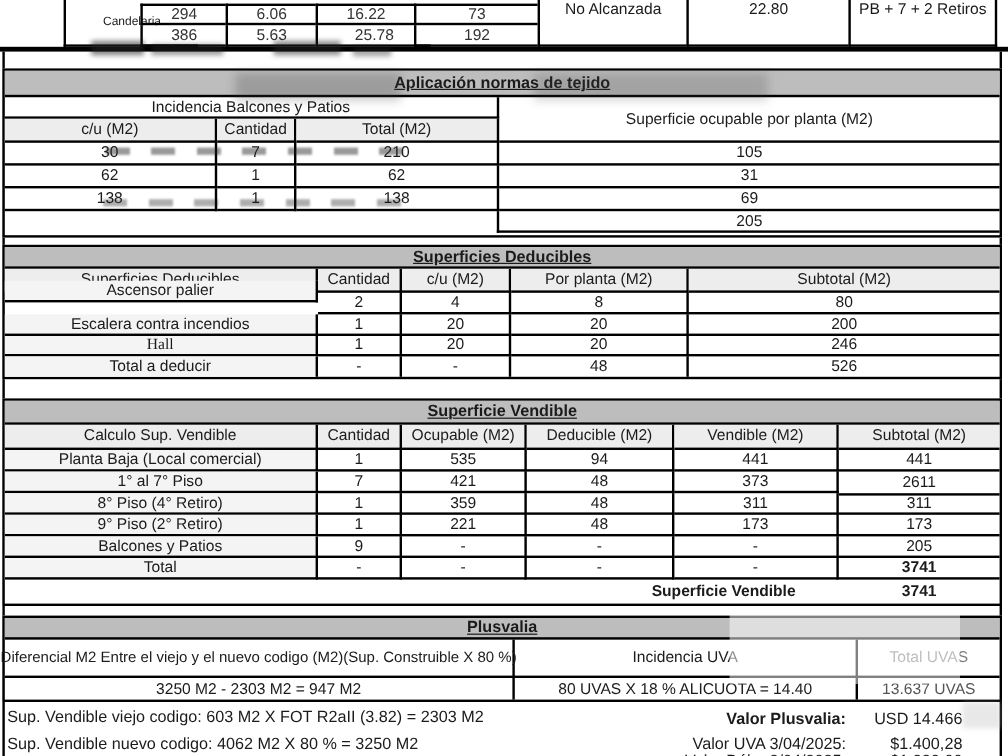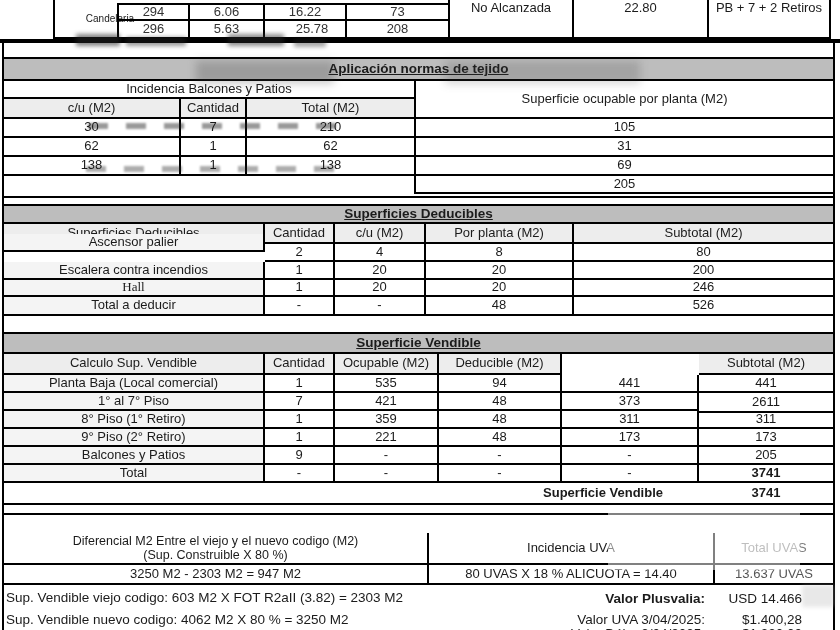--- a/index.html
+++ b/index.html
@@ -19,38 +19,38 @@
   .bold{font-weight:bold;}
   .tt{align-items:flex-start;padding-top:1px;}
   .num{color:#333;}
   .muted{color:#7d7d7d;}
   .muted2{color:#555;}
   .left{justify-content:flex-start;text-align:left;}
   .right{justify-content:flex-end;text-align:right;}
   .wm{position:absolute;pointer-events:none;}
   .dash{background:repeating-linear-gradient(90deg, rgba(30,30,30,.45) 0 20px, rgba(30,30,30,0) 20px 38px);
         filter:blur(1px);}
-  .twoline{flex-direction:column;font-size:12.5px;}
+  .twoline{flex-direction:row;font-size:12.5px;}
   .line{display:block;}
 </style>
 </head>
 <body>
 
 <div id="page">
 
   <div class="abs" style="left:5px;top:0;width:826px;height:39px;">
     <div class="cell bl bb" style="left:0;top:0;width:112px;height:39px;font-size:10px;margin-left:48px;">Candelaria</div>
     <div class="cell bl bt bb num" style="left:112px;top:3px;width:71px;height:18px;">294</div>
     <div class="cell bl bt bb num" style="left:183px;top:3px;width:75px;height:18px;">6.06</div>
     <div class="cell bl bt bb num" style="left:258px;top:3px;width:82px;height:18px;">16.22</div>
     <div class="cell bl bt bb num" style="left:340px;top:3px;width:103px;height:18px;">73</div>
-    <div class="cell bl bb num" style="left:112px;top:21px;width:71px;height:18px;">296</div>
+    <div class="cell bl bb num" style="left:112px;top:21px;width:71px;height:18px;">386</div>
     <div class="cell bl bb num" style="left:183px;top:21px;width:75px;height:18px;">5.63</div>
     <div class="cell bl bb num" style="left:258px;top:21px;width:96px;height:18px;text-align:right;">25.78</div>
-    <div class="cell bl bb num" style="left:340px;top:21px;width:103px;height:18px;">208</div>
+    <div class="cell bl bb num" style="left:340px;top:21px;width:103px;height:18px;">192</div>
     <div class="cell bl bb tt" style="left:443px;top:0;width:124px;height:39px;">No Alcanzada</div>
     <div class="cell bl bb tt" style="left:567px;top:0;width:135px;height:39px;">22.80</div>
     <div class="cell bl bb br tt" style="left:702px;top:0;width:124px;height:39px;">PB + 7 + 2 Retiros</div>
   </div>
 
   <div class="abs" style="left:0;top:39px;width:840px;height:4px;background:#000;"></div>
   <div class="abs" style="left:2px;top:43px;width:2px;height:587px;background:#000;"></div>
   <div class="abs" style="left:833px;top:43px;width:2px;height:587px;background:#000;"></div>
 
   <div class="sec" style="left:2px;top:57px;width:833px;height:141px;">
@@ -111,37 +111,38 @@
     <div class="cell br" style="left:422px;top:91px;width:148px;height:17px;">48</div>
     <div class="cell" style="left:570px;top:91px;width:259px;height:17px;">526</div>
   </div>
 
   <div class="sec" style="left:2px;top:332px;width:833px;height:173px;">
     <div class="cell band bb" style="left:0;top:0;width:829px;height:20px;">Superficie Vendible</div>
     <div class="cell br bb hd" style="left:0;top:20px;width:261px;height:21px;">Calculo Sup. Vendible</div>
     <div class="cell br bb hd" style="left:261px;top:20px;width:70px;height:21px;">Cantidad</div>
     <div class="cell br bb hd" style="left:331px;top:20px;width:104px;height:21px;">Ocupable (M2)</div>
     <div class="cell br bb hd" style="left:435px;top:20px;width:123px;height:21px;">Deducible (M2)</div>
+    <div class="cell br bb hd" style="left:558px;top:20px;width:137px;height:21px;">Vendible (M2)</div>
     <div class="cell bb hd" style="left:695px;top:20px;width:134px;height:21px;">Subtotal (M2)</div>
 
     <div class="cell br bb lb" style="left:0;top:41px;width:261px;height:18px;">Planta Baja (Local comercial)</div>
     <div class="cell br bb" style="left:261px;top:41px;width:70px;height:18px;">1</div>
     <div class="cell br bb" style="left:331px;top:41px;width:104px;height:18px;">535</div>
     <div class="cell br bb" style="left:435px;top:41px;width:123px;height:18px;">94</div>
     <div class="cell br bb" style="left:558px;top:41px;width:137px;height:18px;">441</div>
     <div class="cell bb" style="left:695px;top:41px;width:134px;height:18px;">441</div>
 
     <div class="cell br bb lb" style="left:0;top:59px;width:261px;height:18px;">1° al 7° Piso</div>
     <div class="cell br bb" style="left:261px;top:59px;width:70px;height:18px;">7</div>
     <div class="cell br bb" style="left:331px;top:59px;width:104px;height:18px;">421</div>
     <div class="cell br bb" style="left:435px;top:59px;width:123px;height:18px;">48</div>
     <div class="cell br bb" style="left:558px;top:59px;width:137px;height:18px;">373</div>
     <div class="cell bb" style="left:695px;top:59px;width:134px;height:20px;">2611</div>
 
-    <div class="cell br bb lb" style="left:0;top:77px;width:261px;height:18px;">8° Piso (1° Retiro)</div>
+    <div class="cell br bb lb" style="left:0;top:77px;width:261px;height:18px;">8° Piso (4° Retiro)</div>
     <div class="cell br bb" style="left:261px;top:77px;width:70px;height:18px;">1</div>
     <div class="cell br bb" style="left:331px;top:77px;width:104px;height:18px;">359</div>
     <div class="cell br bb" style="left:435px;top:77px;width:123px;height:18px;">48</div>
     <div class="cell br bb" style="left:558px;top:77px;width:137px;height:18px;">311</div>
     <div class="cell bb" style="left:695px;top:77px;width:134px;height:18px;">311</div>
 
     <div class="cell br bb lb" style="left:0;top:95px;width:261px;height:18px;">9° Piso (2° Retiro)</div>
     <div class="cell br bb" style="left:261px;top:95px;width:70px;height:18px;">1</div>
     <div class="cell br bb" style="left:331px;top:95px;width:104px;height:18px;">221</div>
     <div class="cell br bb" style="left:435px;top:95px;width:123px;height:18px;">48</div>
@@ -160,20 +161,21 @@
     <div class="cell br bb" style="left:331px;top:131px;width:104px;height:18px;">-</div>
     <div class="cell br bb" style="left:435px;top:131px;width:123px;height:18px;">-</div>
     <div class="cell br bb" style="left:558px;top:131px;width:137px;height:18px;">-</div>
     <div class="cell bb bold" style="left:695px;top:131px;width:134px;height:18px;">3741</div>
 
     <div class="cell right bold" style="left:435px;top:149px;width:260px;height:20px;padding-right:36px;">Superficie Vendible</div>
     <div class="cell bold" style="left:695px;top:149px;width:134px;height:20px;">3741</div>
   </div>
 
   <div class="sec" style="left:2px;top:513px;width:833px;height:72px;">
+    <div class="cell band bb" style="left:0;top:0;width:829px;height:18px;">Plusvalia</div>
     <div class="cell br bb twoline" style="left:0;top:18px;width:425px;height:32px;">
       <span class="line">Diferencial M2 Entre el viejo y el nuevo codigo (M2)</span>
       <span class="line">(Sup. Construible X 80 %)</span>
     </div>
     <div class="cell bb muted" style="left:711px;top:18px;width:118px;height:32px;">Total UVAS</div>
     <div class="cell br bb" style="left:425px;top:18px;width:286px;height:32px;">Incidencia UVA</div>
     <div class="cell br" style="left:0;top:50px;width:425px;height:18px;">3250 M2 - 2303 M2 = 947 M2</div>
     <div class="cell br" style="left:425px;top:50px;width:286px;height:18px;">80 UVAS X 18 % ALICUOTA = 14.40</div>
     <div class="cell muted2" style="left:711px;top:50px;width:118px;height:18px;">13.637 UVAS</div>
   </div>

